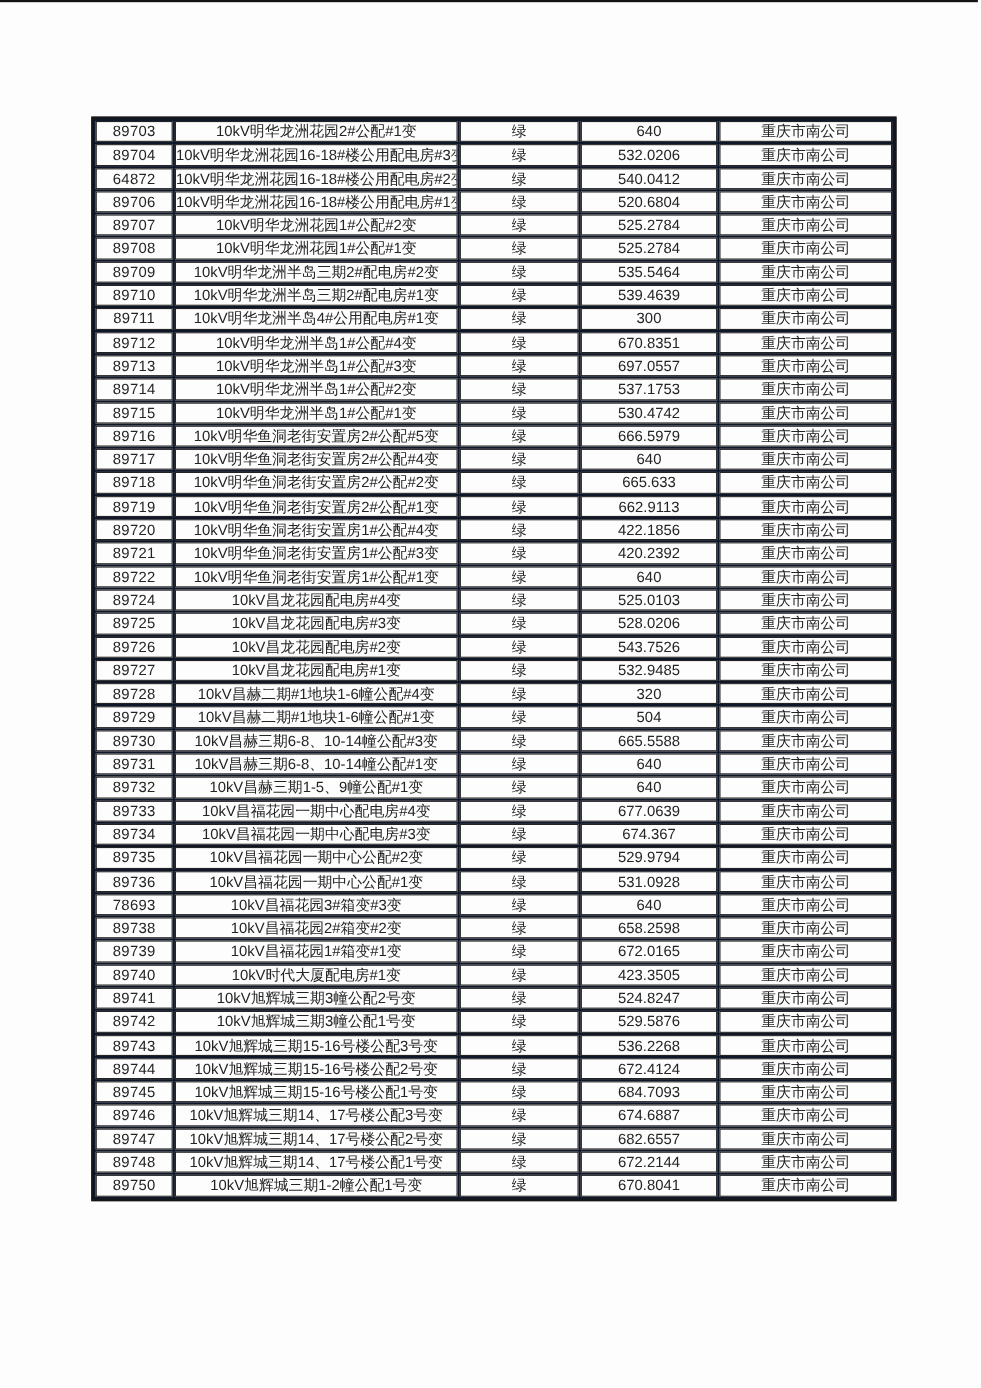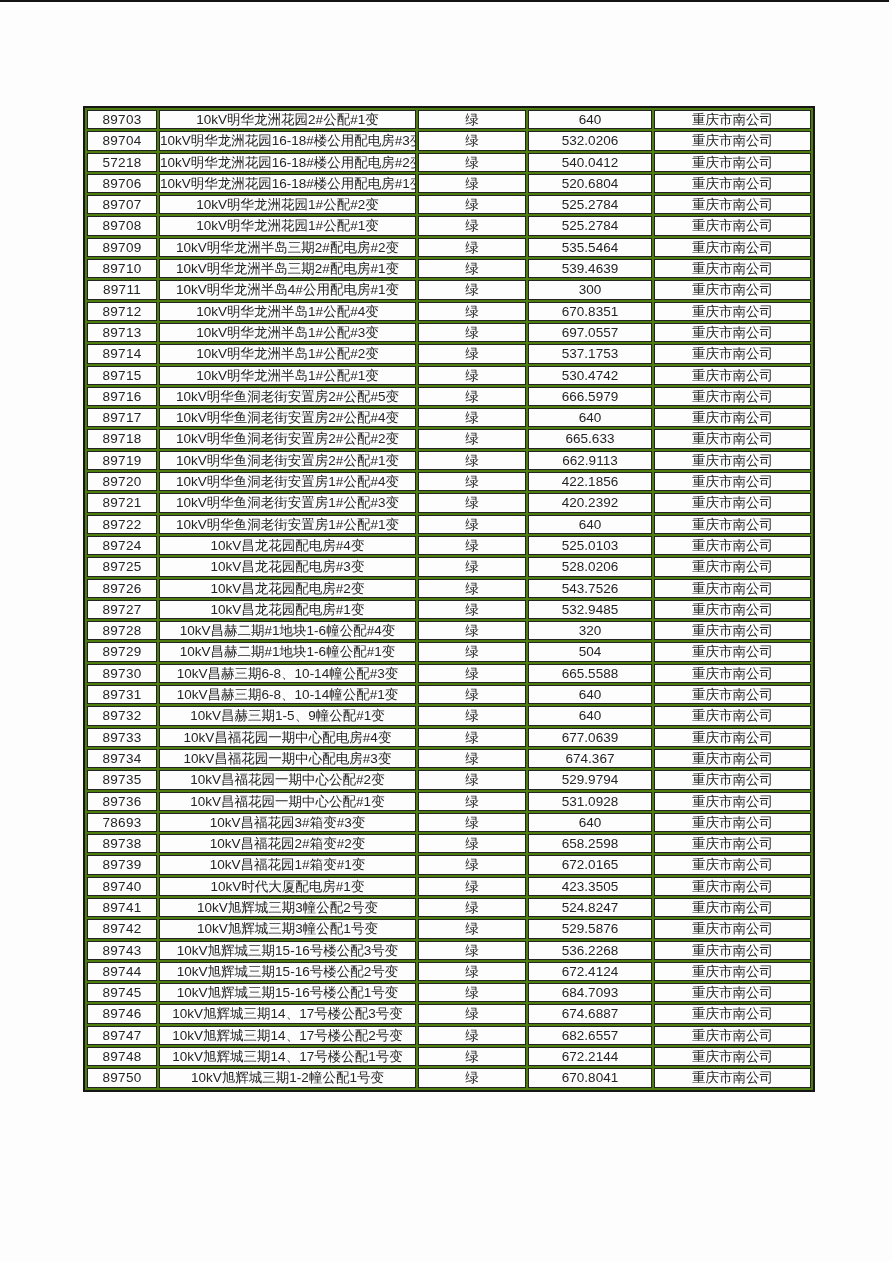--- a/index.html
+++ b/index.html
@@ -27,21 +27,21 @@
     left: 83px;
     top: 106px;
     width: 717px;
   }
   table.sheet {
     width: 100%;
     table-layout: fixed;
     border-collapse: separate;
     border-spacing: 2px;
     border: 2px solid #161616;
-    background: #4d7c0f;
+    background: #0f172a;
   }
   table.sheet td {
     border: 1px solid #232323;
     height: 17.3px;
     line-height: 17.3px;
     padding: 0;
     font-size: 13.5px;
     color: #242424;
     text-align: center;
     vertical-align: middle;
@@ -78,21 +78,21 @@
           <td class="c-company">重庆市南公司</td>
         </tr>
         <tr>
           <td class="c-id">89704</td>
           <td class="c-name">10kV明华龙洲花园16-18#楼公用配电房#3变</td>
           <td class="c-status">绿</td>
           <td class="c-value">532.0206</td>
           <td class="c-company">重庆市南公司</td>
         </tr>
         <tr>
-          <td class="c-id">57218</td>
+          <td class="c-id">64872</td>
           <td class="c-name">10kV明华龙洲花园16-18#楼公用配电房#2变</td>
           <td class="c-status">绿</td>
           <td class="c-value">540.0412</td>
           <td class="c-company">重庆市南公司</td>
         </tr>
         <tr>
           <td class="c-id">89706</td>
           <td class="c-name">10kV明华龙洲花园16-18#楼公用配电房#1变</td>
           <td class="c-status">绿</td>
           <td class="c-value">520.6804</td>

